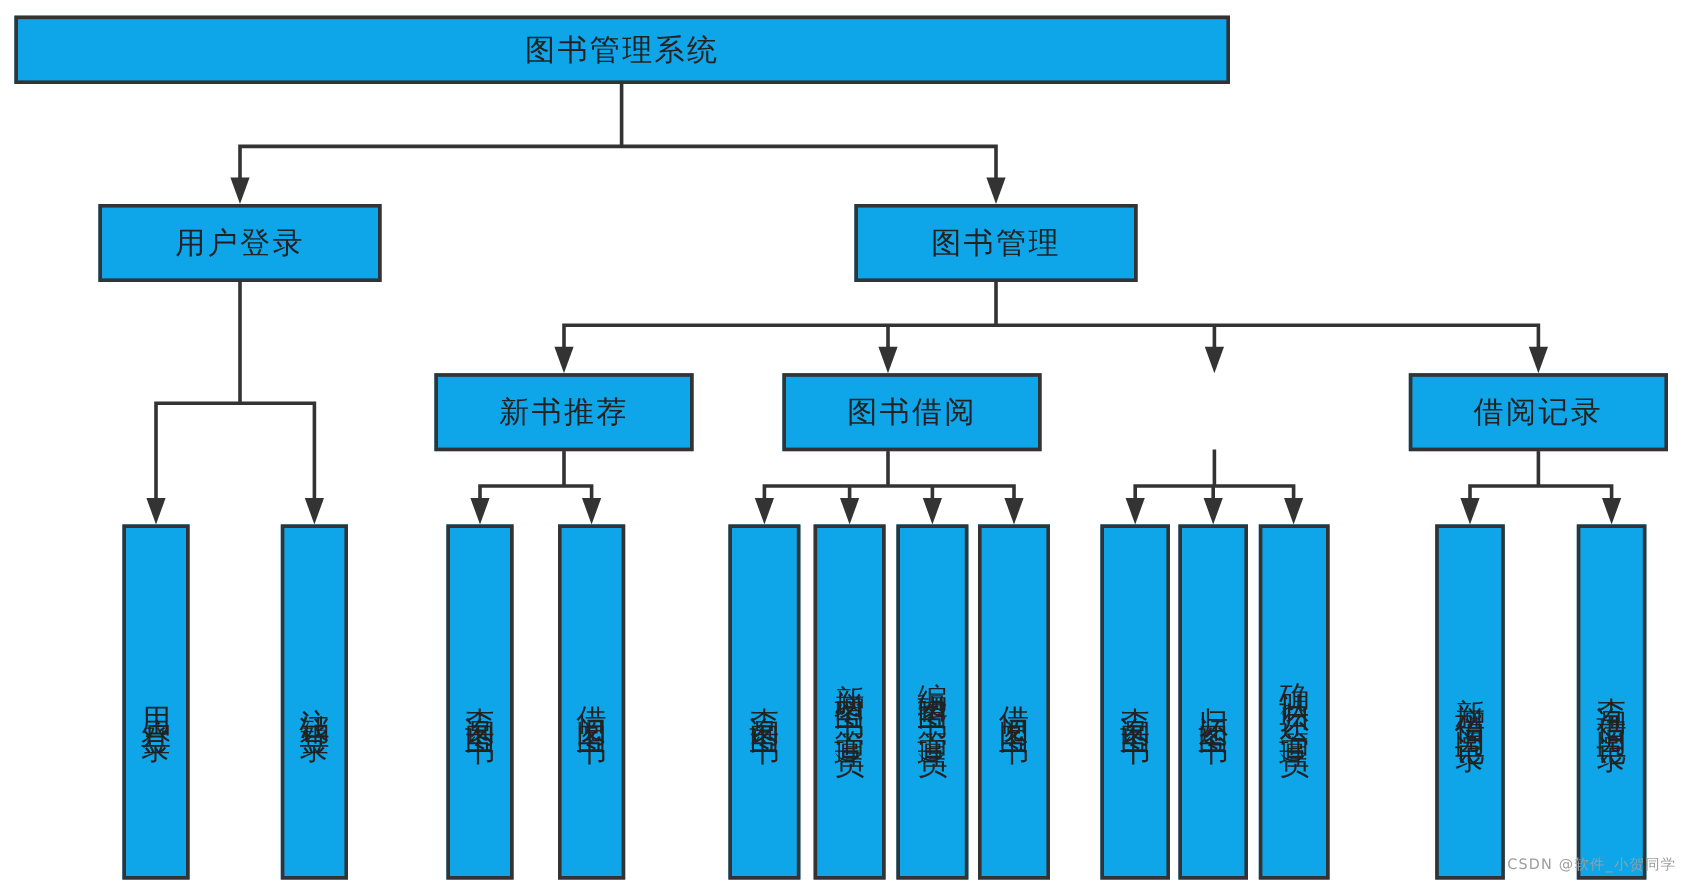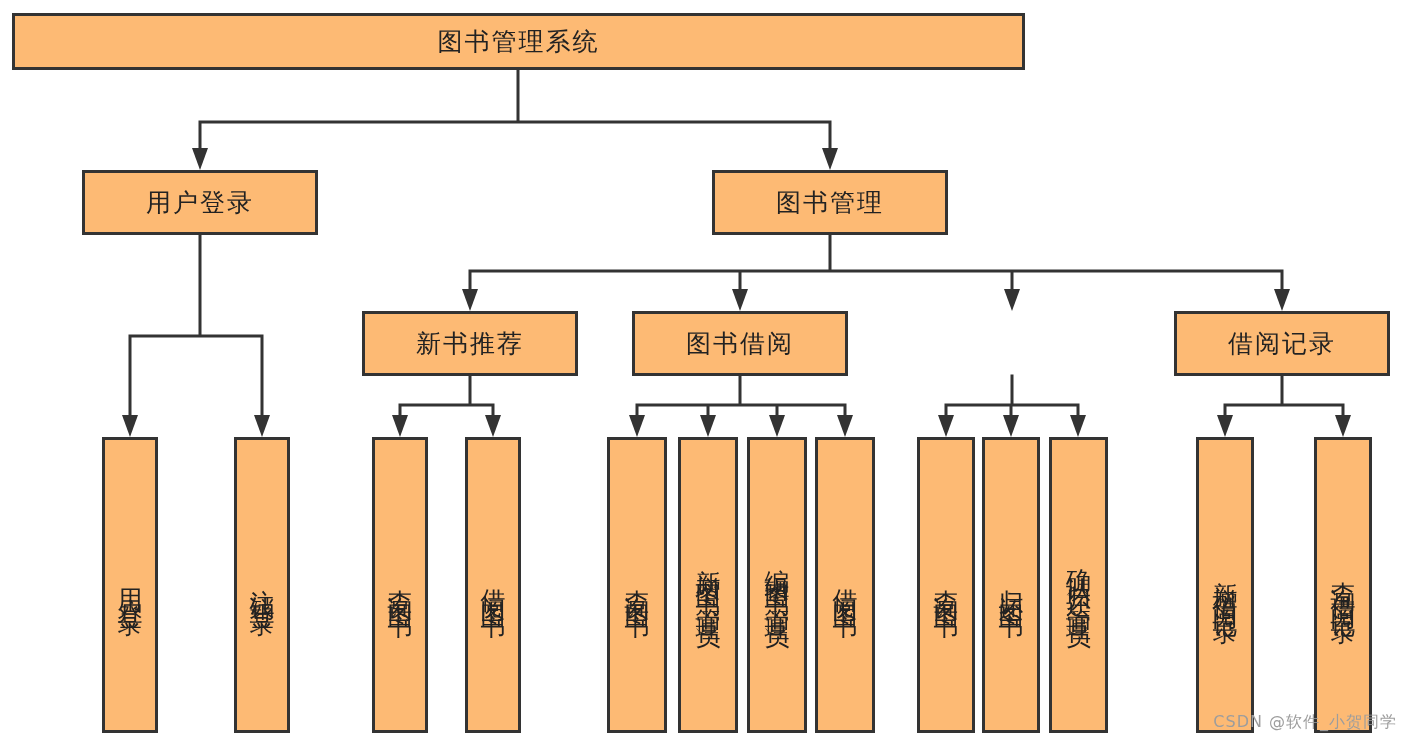--- a/index.html
+++ b/index.html
@@ -14,35 +14,35 @@
     width:1405px;height:747px;
     background:var(--background);
     font-family:"DejaVu Sans","Liberation Sans",sans-serif;
     overflow:hidden;
   }
   .connectors{position:absolute;left:0;top:0;z-index:1;}
   .connectors path.l{fill:none;stroke:var(--line);stroke-width:3;stroke-linecap:square;}
   .connectors path.a{fill:var(--line);stroke:none;}
   .box{
     position:absolute;box-sizing:border-box;z-index:2;
-    border:3px solid var(--line);background:#fdba74;
+    border:3px solid var(--line);background:#0ea5e9;
     display:flex;align-items:center;justify-content:center;
     color:var(--text);font-size:25px;line-height:1;
   }
   .h{letter-spacing:2px;}
   .v{
     writing-mode:vertical-rl;
     text-orientation:mixed;
     letter-spacing:8px;
   }
   .watermark{
     position:absolute;z-index:5;
     right:8px;top:712px;
     color:var(--watermark);
-    font-size:16px;letter-spacing:1px;
+    font-size:12px;letter-spacing:1px;
     white-space:nowrap;
   }
 </style>
 </head>
 <body>
 
 <div class="canvas">
 
   <svg class="connectors" width="1405" height="747" viewBox="0 0 1405 747">
 
@@ -79,21 +79,21 @@
     <path class="a" d="M1217,415 L1233,415 L1225,437 Z"></path>
     <path class="a" d="M1335,415 L1351,415 L1343,437 Z"></path>
   </svg>
 
   <div class="box h" style="left:12px;top:13px;width:1013px;height:57px">图书管理系统</div>
 
   <div class="box h" style="left:82px;top:170px;width:236px;height:65px">用户登录</div>
   <div class="box h" style="left:712px;top:170px;width:236px;height:65px">图书管理</div>
 
   <div class="box h" style="left:362px;top:311px;width:216px;height:65px">新书推荐</div>
-  <div class="box h" style="left:632px;top:311px;width:216px;height:65px">图书借阅</div>
+  <div class="box h" style="left:652px;top:311px;width:216px;height:65px">图书借阅</div>
   <div class="box h" style="left:1174px;top:311px;width:216px;height:65px">借阅记录</div>
 
   <div class="box v" style="left:102px;top:437px;width:56px;height:296px">用户登录</div>
   <div class="box v" style="left:234px;top:437px;width:56px;height:296px">注销登录</div>
 
   <div class="box v" style="left:372px;top:437px;width:56px;height:296px">查询图书</div>
   <div class="box v" style="left:465px;top:437px;width:56px;height:296px">借阅图书</div>
 
   <div class="box v" style="left:607px;top:437px;width:60px;height:296px">查询图书</div>
   <div class="box v" style="left:678px;top:437px;width:60px;height:296px">新增图书（管理员）</div>

